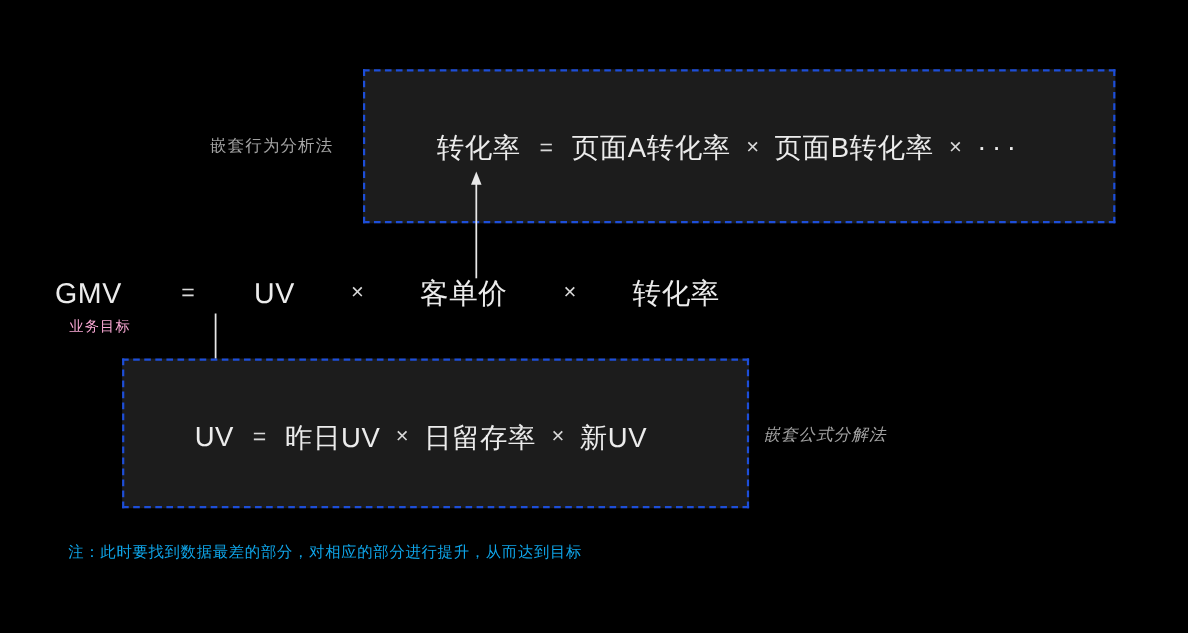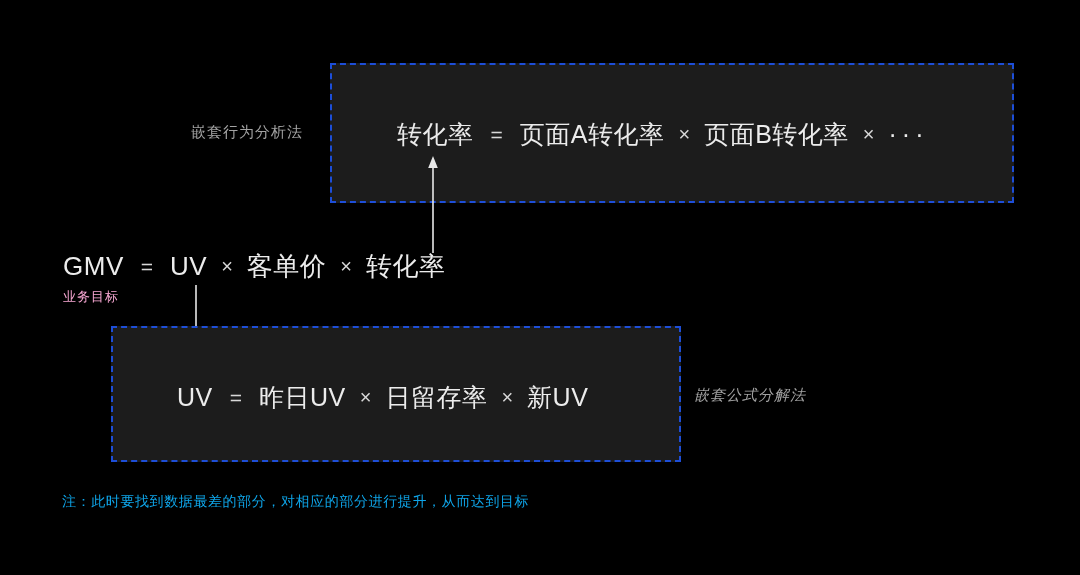--- a/index.html
+++ b/index.html
@@ -68,22 +68,23 @@
     font-size: 25px;
     letter-spacing: 5px;
     color: #ececec;
   }
 
   #formula-conversion {
     left: 397px;
     top: 118px;
   }
   #formula-gmv {
-    left: 63px;
+    left: 50px;
     top: 249px;
+    gap: 37px;
   }
   #formula-gmv .term { font-size: 26px; }
   #formula-uv {
     left: 177px;
     top: 381px;
   }
 
   
   .side-label {
     position: absolute;

